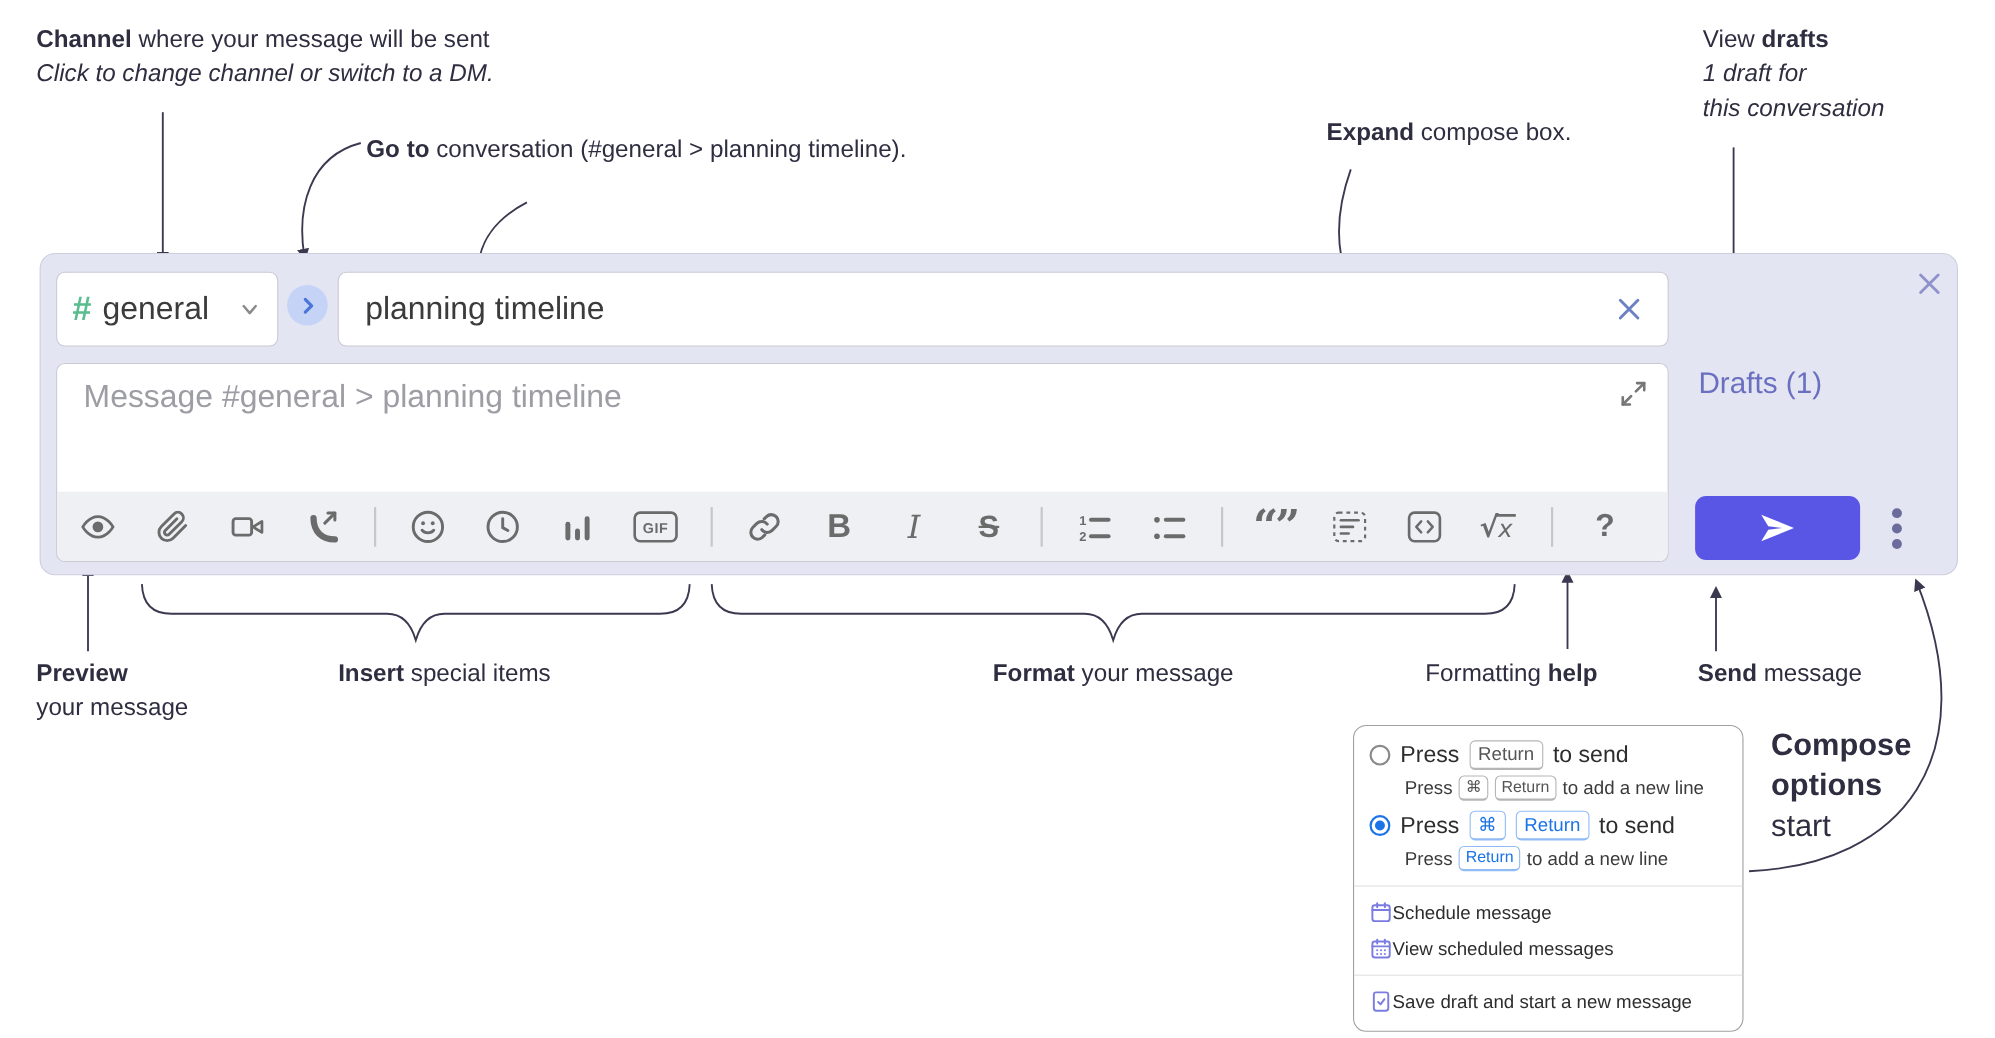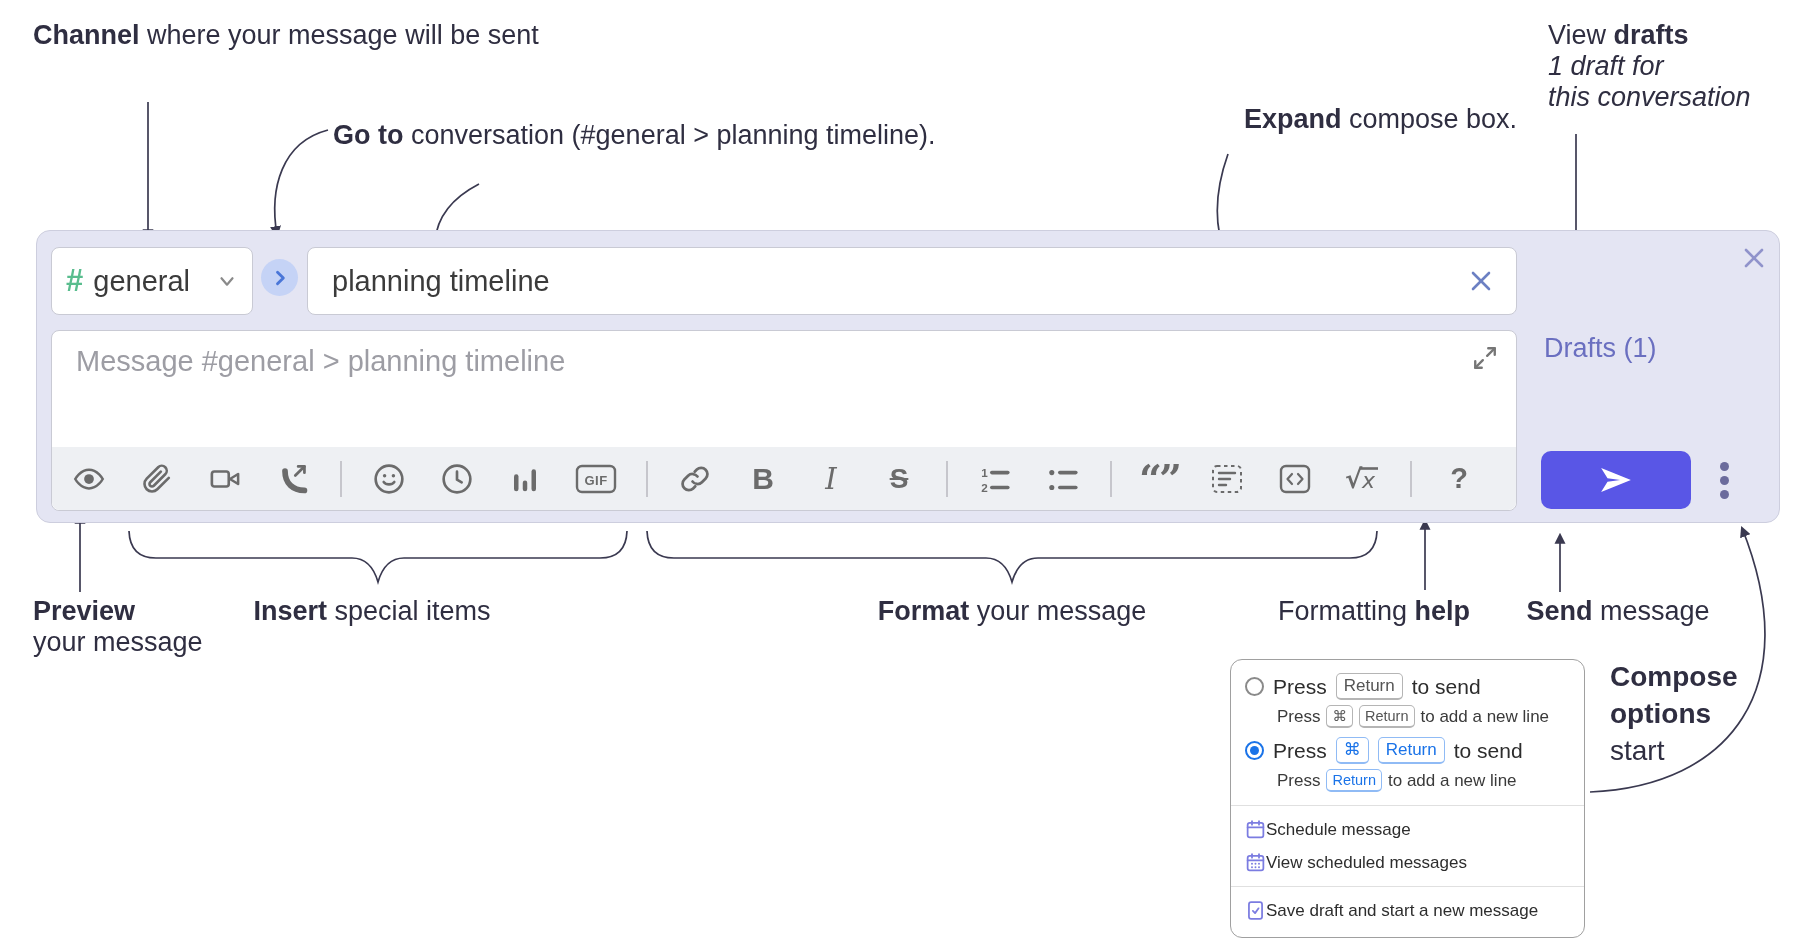--- a/index.html
+++ b/index.html
@@ -1,21 +1,21 @@
 <!DOCTYPE html>
 <html><head>
 <meta charset="utf-8">
 <style>
   html,body{margin:0;padding:0;background:#fff;}
   .canvas{position:relative;width:1814px;height:944px;background:#fff;overflow:hidden;
           font-family:"Liberation Sans","DejaVu Sans",sans-serif;color:#2f2e41;}
   .overlay{position:absolute;left:0;top:0;width:1814px;height:944px;pointer-events:none;}
 
   
-  .note{position:absolute;font-size:27px;line-height:31px;color:#2f2e41;white-space:nowrap;}
+  .note{position:absolute;font-size:22px;line-height:31px;color:#2f2e41;white-space:nowrap;}
   .note b{font-weight:700;}
   .note .it{font-style:italic;}
   .center{transform:translateX(-50%);}
 
   
   .compose{position:absolute;left:36px;top:230px;width:1744px;height:293px;
            background:#e4e5f3;border:1px solid #cdcede;border-radius:14px;box-sizing:border-box;}
   .field{position:absolute;background:#fff;border:1px solid #c9cad4;border-radius:8px;box-sizing:border-box;}
   .chan-select{left:14px;top:16px;width:202px;height:68px;display:flex;align-items:center;padding:0 14px;cursor:pointer;}
   .chan-hash{color:#59bd8e;font-size:31px;font-weight:700;margin-right:10px;}
@@ -81,38 +81,39 @@
       <path d="M 1425 590 L 1425 521" marker-end="url(#arr)"></path>
       <path d="M 1560 592 L 1560 535" marker-end="url(#arr)"></path>
       <path d="M 1590 792 C 1730 786 1806 688 1742 528" marker-end="url(#arr)"></path>
       <path d="M 129 531 Q 130 558 156 558 L 352 558 Q 371 558 378 582 Q 385 558 404 558 L 600 558 Q 626 558 627 531"></path>
       <path d="M 647 531 Q 648 558 674 558 L 986 558 Q 1005 558 1012 582 Q 1019 558 1038 558 L 1350 558 Q 1376 558 1377 531"></path>
     </g>
   </svg>
 
   <div class="note" style="left:33px;top:20px;">
     <div><b>Channel</b><span> where your message will be sent</span></div>
+    <div class="it">Click to change channel or switch to a DM.</div>
   </div>
   <div class="note" style="left:333px;top:104px;margin-top:16px;">
     <b>Go to</b><span> conversation (#general &gt; planning timeline).</span>
   </div>
-  <div class="note" style="left:1244px;top:104px;">
+  <div class="note" style="left:1206px;top:104px;">
     <b>Expand</b><span> compose box.</span>
   </div>
   <div class="note" style="left:1548px;top:20px;">
     <div><span>View </span><b>drafts</b></div>
     <div class="it">1 draft for</div>
     <div class="it">this conversation</div>
   </div>
 
   <div class="note" style="left:33px;top:596px;">
     <div><b>Preview</b></div>
     <div>your message</div>
   </div>
-  <div class="note center" style="left:372px;top:596px;">
+  <div class="note center" style="left:404px;top:596px;">
     <b>Insert</b><span> special items</span>
   </div>
   <div class="note center" style="left:1012px;top:596px;">
     <b>Format</b><span> your message</span>
   </div>
   <div class="note center" style="left:1374px;top:596px;">
     <span>Formatting </span><b>help</b>
   </div>
   <div class="note center" style="left:1618px;top:596px;">
     <b>Send</b><span> message</span>

